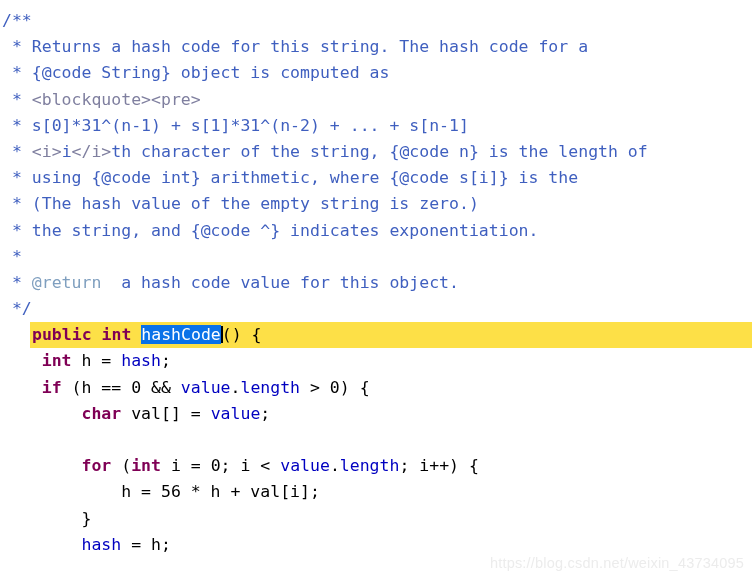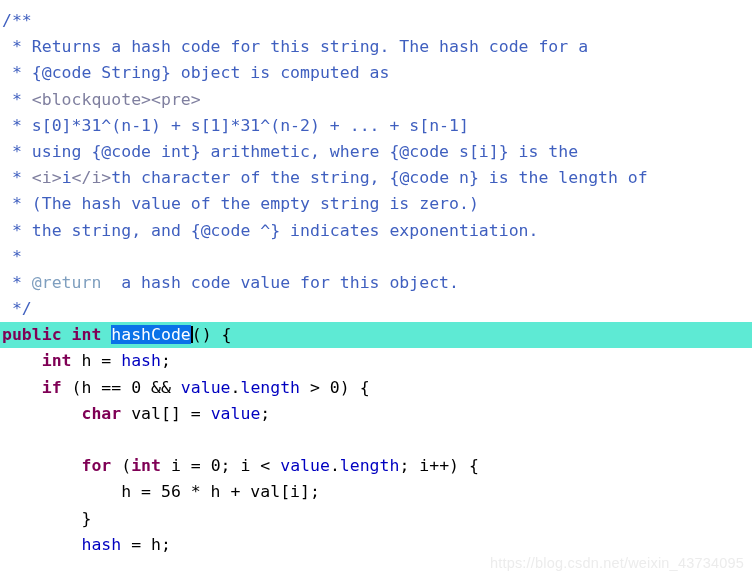--- a/index.html
+++ b/index.html
@@ -26,21 +26,22 @@
     width: 752px;
   }
   .line {
     position: relative;
     height: 26.2px;
     white-space: pre;
     padding-left: 2px;
     box-sizing: border-box;
   }
   .line.current {
-    background: #5eead4;
+    background: #fde047;
+    margin-left: 30px;
   }
   
   .cmt        { color: #3f5fbf; text-align: center; }          
   .cmt-tag    { color: #7f9fbf; }          
   .cmt-html   { color: #7f7f9f; margin-top: 40px; }          
   .cmt-delim  { color: #3f5fbf; }          
   .kw         { color: #7f0055; font-weight: bold; }  
   .fld        { color: #0000c0; text-align: right; }          
   .plain      { color: #000000; }          
   .sel        { background: #0a72e8; color: #ffffff; }
@@ -67,22 +68,22 @@
 </head>
 <body>
 
 <div id="editor">
   <div class="code-area">
     <div class="line"><span class="cmt-delim">/**</span></div>
     <div class="line"><span class="cmt-delim"> * </span><span class="cmt">Returns a hash code for this string. The hash code for a</span></div>
     <div class="line"><span class="cmt-delim"> * </span><span class="cmt">{@code String} object is computed as</span></div>
     <div class="line"><span class="cmt-delim"> * </span><span class="cmt-html">&lt;blockquote&gt;&lt;pre&gt;</span></div>
     <div class="line"><span class="cmt-delim"> * </span><span class="cmt">s[0]*31^(n-1) + s[1]*31^(n-2) + ... + s[n-1]</span></div>
+    <div class="line"><span class="cmt-delim"> * </span><span class="cmt-html">&lt;i&gt;</span><span class="cmt">i</span><span class="cmt-html">&lt;/i&gt;</span><span class="cmt">th character of the string, {@code n} is the length of</span></div>
     <div class="line"><span class="cmt-delim"> * </span><span class="cmt">using {@code int} arithmetic, where {@code s[i]} is the</span></div>
-    <div class="line"><span class="cmt-delim"> * </span><span class="cmt-html">&lt;i&gt;</span><span class="cmt">i</span><span class="cmt-html">&lt;/i&gt;</span><span class="cmt">th character of the string, {@code n} is the length of</span></div>
     <div class="line"><span class="cmt-delim"> * </span><span class="cmt">(The hash value of the empty string is zero.)</span></div>
     <div class="line"><span class="cmt-delim"> * </span><span class="cmt">the string, and {@code ^} indicates exponentiation.</span></div>
     <div class="line"><span class="cmt-delim"> *</span></div>
     <div class="line"><span class="cmt-delim"> * </span><span class="cmt-tag">@return</span><span class="cmt">  a hash code value for this object.</span></div>
     <div class="line"><span class="cmt-delim"> */</span></div>
     <div class="line current"><span class="kw">public</span><span class="plain"> </span><span class="kw">int</span><span class="plain"> </span><span class="sel">hashCode</span><span class="caret"></span><span class="plain">() {</span></div>
     <div class="line"><span class="plain">    </span><span class="kw">int</span><span class="plain"> h = </span><span class="fld">hash</span><span class="plain">;</span></div>
     <div class="line"><span class="plain">    </span><span class="kw">if</span><span class="plain"> (h == 0 &amp;&amp; </span><span class="fld">value</span><span class="plain">.</span><span class="fld">length</span><span class="plain"> &gt; 0) {</span></div>
     <div class="line"><span class="plain">        </span><span class="kw">char</span><span class="plain"> val[] = </span><span class="fld">value</span><span class="plain">;</span></div>
     <div class="line"><span class="plain"></span></div>

